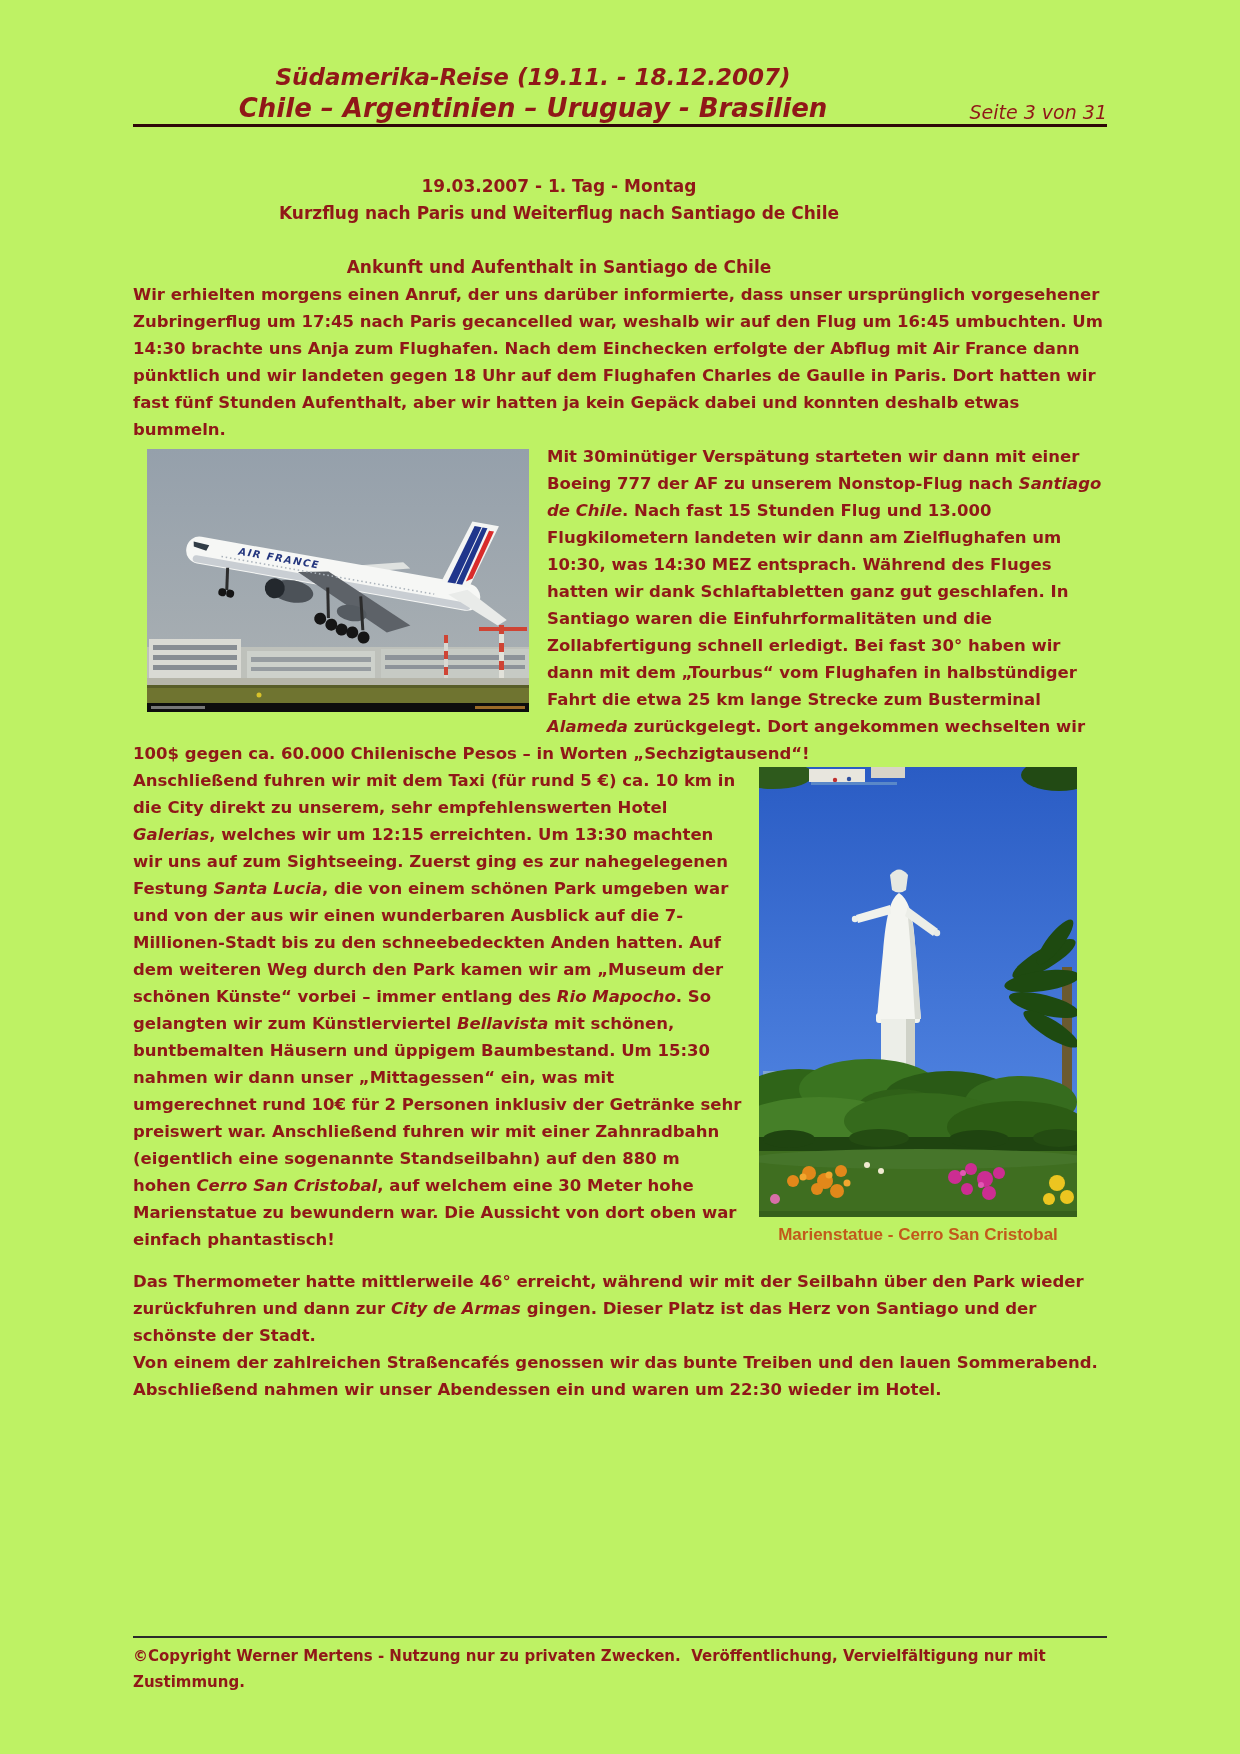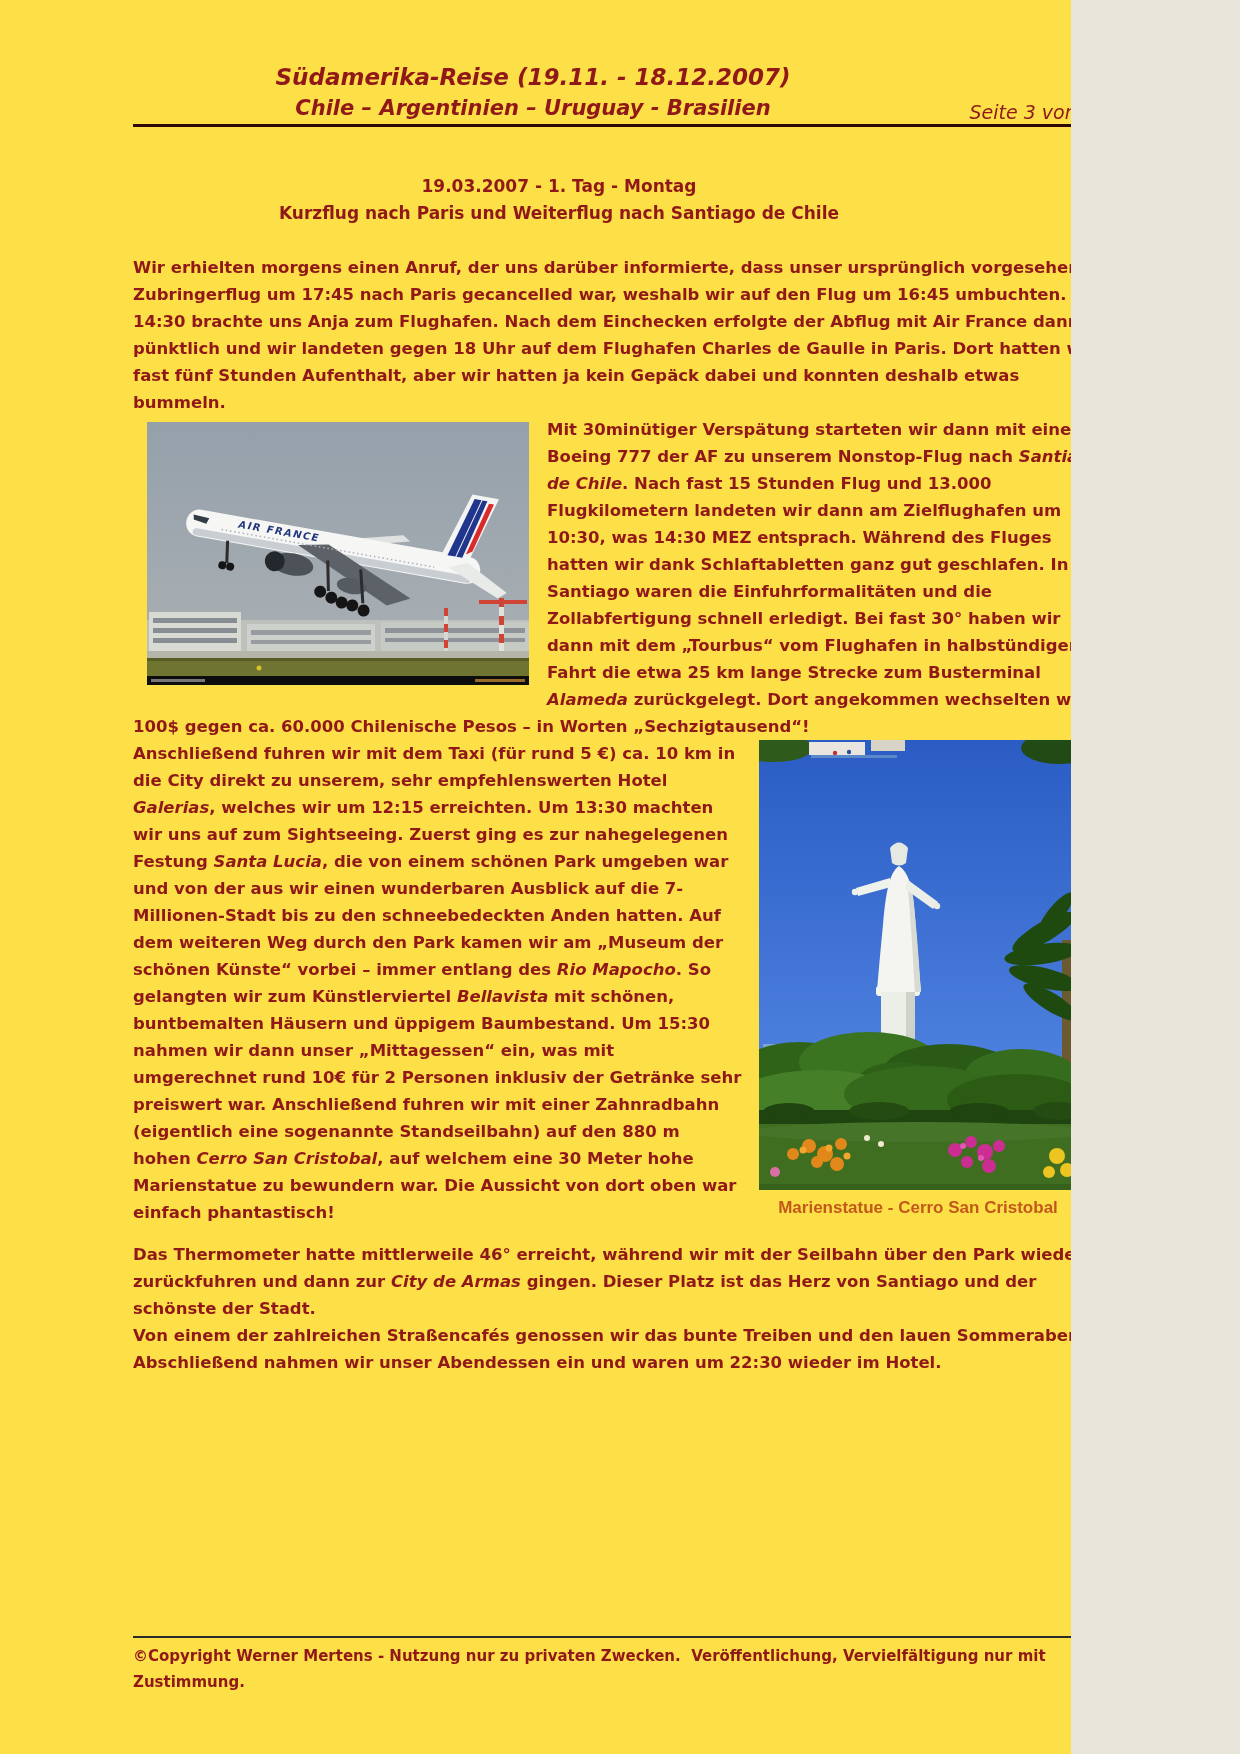--- a/index.html
+++ b/index.html
@@ -1,27 +1,27 @@
 <!DOCTYPE html>
 <html lang="de"><head>
 <meta charset="utf-8">
 <style>
   html,body { margin:0; padding:0; background:#e8e6da; }
   .page {
-    position:relative; width:1071px; height:1754px; overflow:hidden;
-    background:#fde047; color:#901818;
+    position:relative; width:1240px; height:1754px; overflow:hidden;
+    background:#bef264; color:#901818;
     font-family:"DejaVu Sans", sans-serif;
   }
   .content { position:absolute; left:133px; top:0; width:974px; }
 
   
   .hdr { position:relative; padding-top:62px; }
   .hdr-center { width:800px; text-align:center; font-weight:bold; font-style:italic; }
   .hdr-title   { font-size:23px; line-height:31px; }
-  .hdr-subtitle{ font-size:21px; line-height:30px;font-style:italic; }
+  .hdr-subtitle{ font-size:26px; line-height:30px;font-style:italic; }
   .page-ind { position:absolute; right:0; bottom:4px; font-style:italic; font-size:19px;margin-top:36px; }
   .hdr-rule { border-bottom:3px solid #300808; margin-top:1px; }
 
   
   .day-headings { margin-top:46px; width:852px; text-align:center;
                   font-weight:bold; font-size:17px; line-height:27px; }
   .day-gap { height:27px; }
 
   
   .bodytext { font-size:16.5px; font-weight:bold; line-height:27px; text-align:left; }
@@ -58,20 +58,21 @@
         <div class="hdr-subtitle">Chile – Argentinien – Uruguay - Brasilien</div>
       </div>
       <div class="page-ind">Seite 3 von 31</div>
       <div class="hdr-rule"></div>
     </header>
 
     <section class="day-headings">
       <div>19.03.2007 - 1. Tag - Montag</div>
       <div>Kurzflug nach Paris und Weiterflug nach Santiago de Chile</div>
       <div class="day-gap"></div>
+      <div>Ankunft und Aufenthalt in Santiago de Chile</div>
     </section>
 
     <main>
 
       <p class="bodytext para-intro">Wir erhielten morgens einen Anruf, der uns darüber informierte, dass unser ursprünglich vorgesehener Zubringerflug um 17:45 nach Paris gecancelled war, weshalb wir auf den Flug um 16:45 umbuchten. Um 14:30 brachte uns Anja zum Flughafen. Nach dem Einchecken erfolgte der Abflug mit Air France dann pünktlich und wir landeten gegen 18 Uhr auf dem Flughafen Charles de Gaulle in Paris. Dort hatten wir fast fünf Stunden Aufenthalt, aber wir hatten ja kein Gepäck dabei und konnten deshalb etwas bummeln.</p>
 
       <div class="bodytext clearfix">
         <figure class="plane-fig">
           <svg width="382" height="263" viewBox="0 0 382 263" xmlns="http://www.w3.org/2000/svg" role="img">
             <defs>

